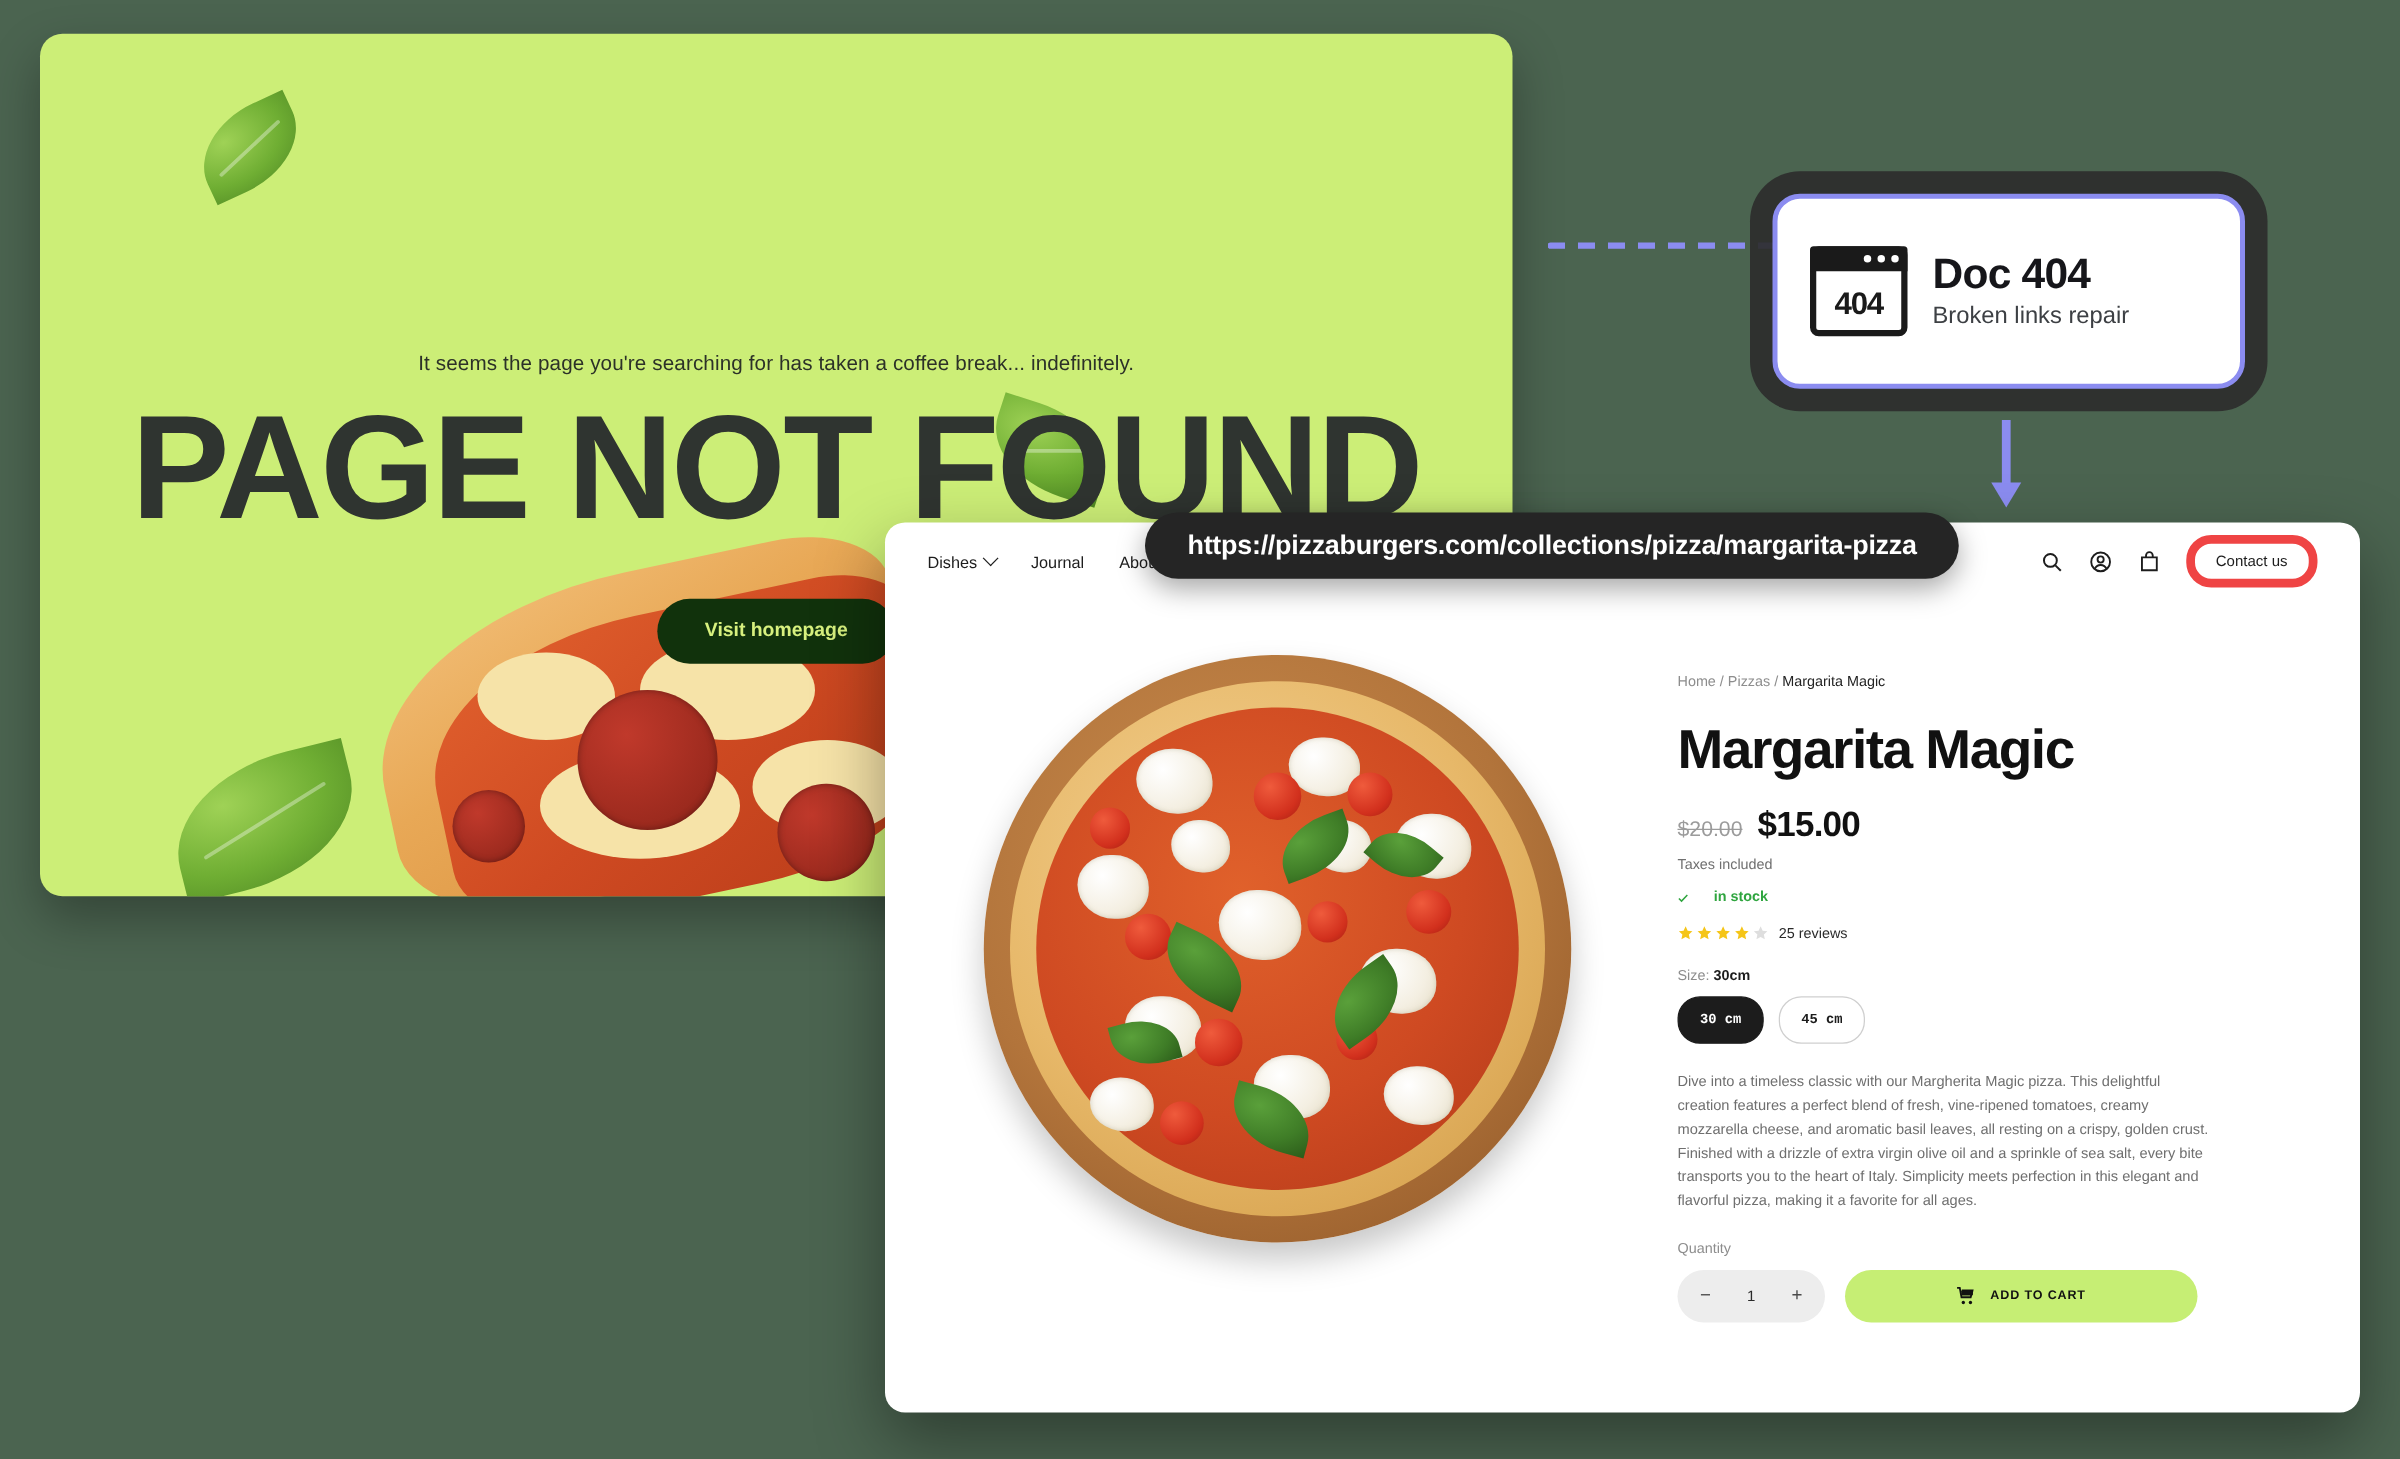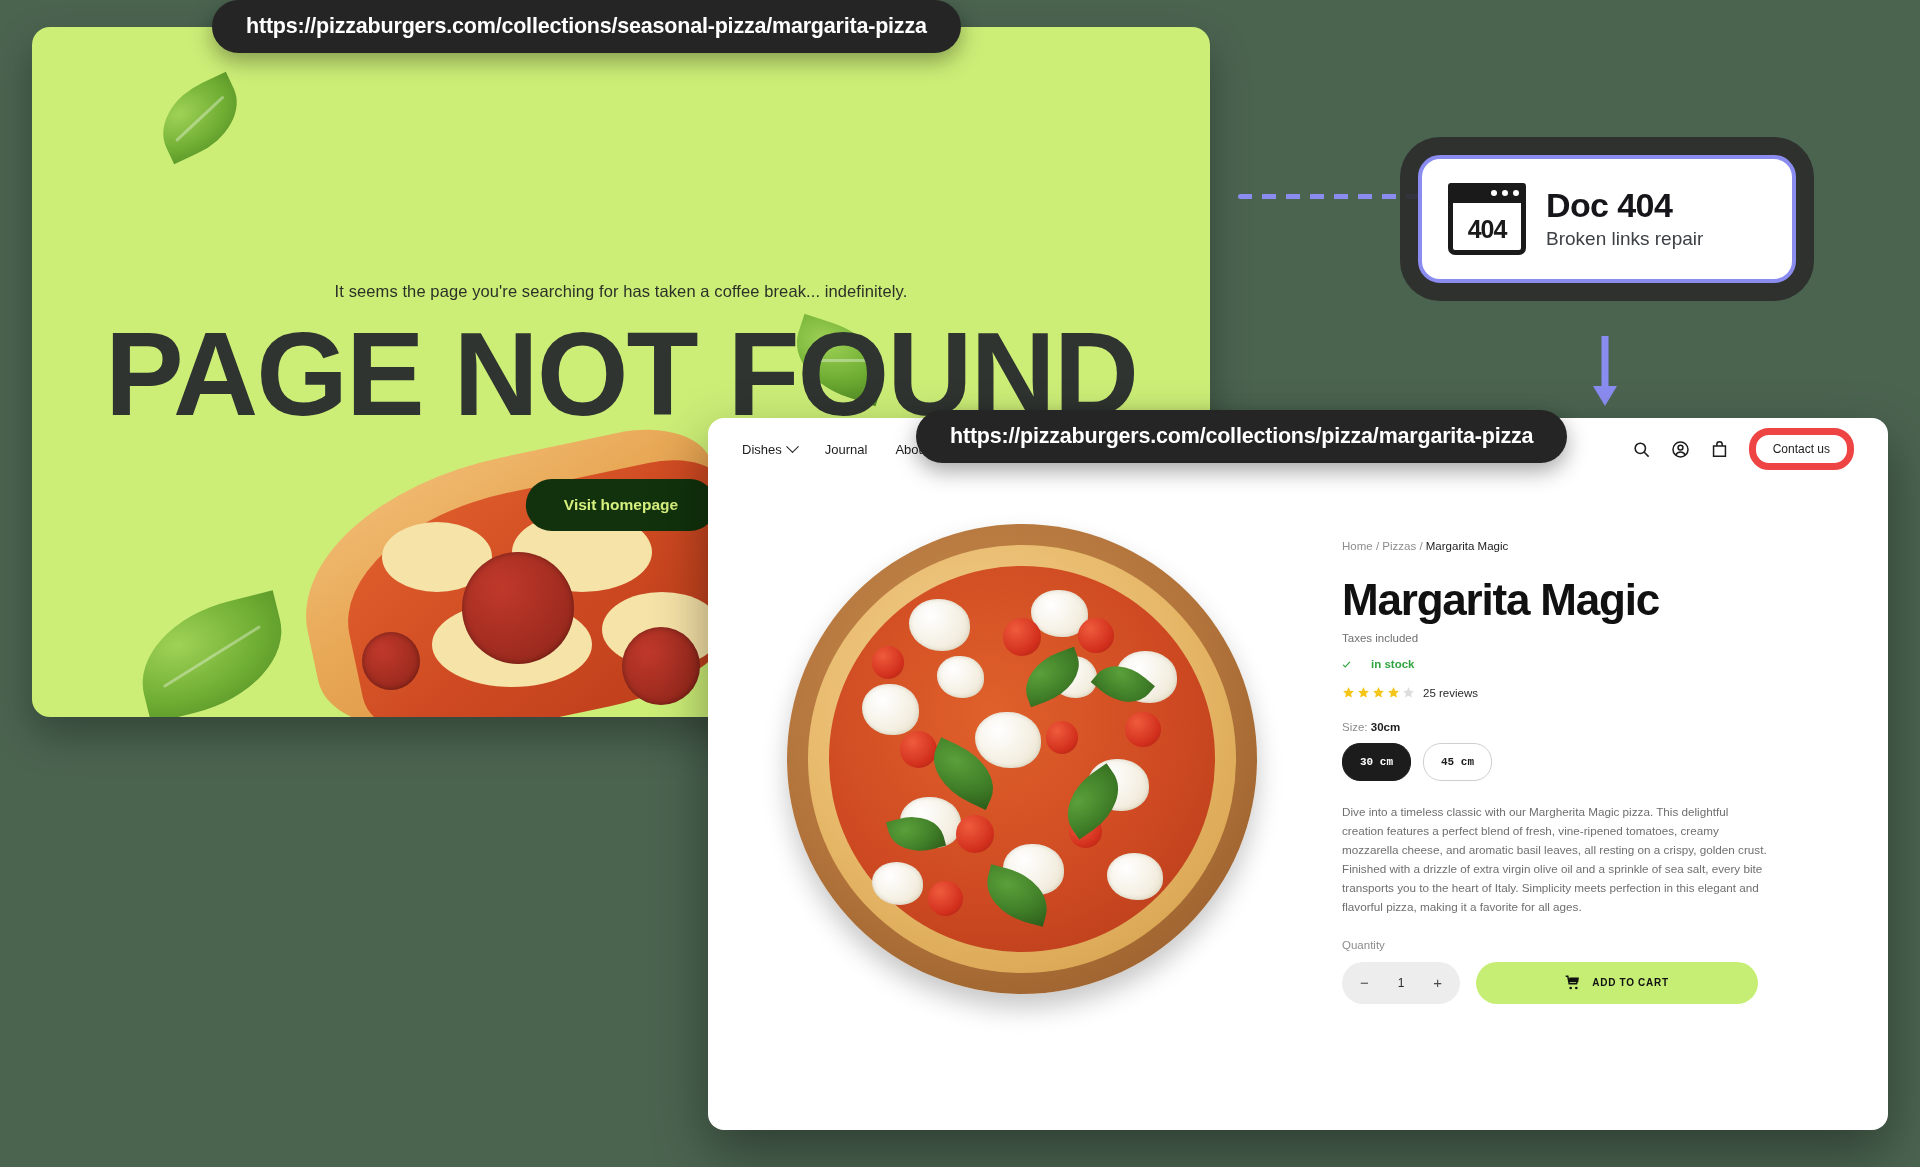--- a/index.html
+++ b/index.html
@@ -70,21 +70,21 @@
   .url-chip {
     position:absolute; background:#252525; color:#fff; border-radius:34px;
     padding:14px 34px; font-size:21.5px; font-weight:700; white-space:nowrap;
     box-shadow:0 8px 22px rgba(0,0,0,.35); letter-spacing:-.2px;
   }
   #url-404 { left:212px; top:0px; }
   #url-product { left:916px; top:410px; }
 
   
   .doc-wrap {
-    position:absolute; left:1418px; top:155px; width:378px; height:128px;
+    position:absolute; left:1418px; top:155px; width:378px; height:156px;
     background:#fff; border:4px solid #8b8cf0; border-radius:22px;
     box-shadow:0 0 0 18px rgba(45,45,45,.92); display:flex; align-items:center; gap:20px;
     padding:0 26px;
   }
   .doc-icon { width:78px; height:72px; flex:none; position:relative; }
   .doc-icon .frame {
     position:absolute; inset:0; border:5px solid #1a1a1a; border-radius:7px; background:#fff;
   }
   .doc-icon .bar {
     position:absolute; left:0; right:0; top:0; height:20px; background:#1a1a1a;
@@ -223,21 +223,20 @@
       <div class="pep" style="left:160px;top:135px;width:112px;height:112px;"></div>
       <div class="pep" style="left:320px;top:210px;width:78px;height:78px;"></div>
       <div class="pep" style="left:60px;top:215px;width:58px;height:58px;"></div>
     </div>
 
     <div class="w404-sub">It seems the page you're searching for has taken a coffee break... indefinitely.</div>
     <div class="w404-title">PAGE NOT FOUND</div>
     <button class="w404-btn">Visit homepage</button>
   </div>
 
-  <div class="url-chip" id="url-404">https://pizzaburgers.com/collections/seasonal-pizza/margarita-pizza</div>
 
   <div class="dashed"></div>
 
   <div class="doc-wrap">
     <div class="doc-icon">
       <div class="frame"></div>
       <div class="bar">
         <div class="dot"></div>
           <div class="dot"></div>
           <div class="dot"></div>
@@ -331,20 +330,24 @@
         <div class="crumbs">
           <a href="#">Home</a>
           <span>/</span>
           <a href="#">Pizzas</a>
           <span>/</span>
           <span class="cur">Margarita Magic</span>
         </div>
 
         <h1 class="ptitle">Margarita Magic</h1>
 
+        <div class="prices">
+          <span class="old">$20.00</span>
+          <span class="new">$15.00</span>
+        </div>
 
         <div class="taxes">Taxes included</div>
 
         <div class="stock">
           <svg class="tick" viewBox="0 0 12 12" fill="none" stroke="#2fa53f" stroke-width="1.6">
             <path d="M1.5 6.4 L4.3 9.2 L10.5 2.6"></path>
           </svg>
           <span>in stock</span>
         </div>
 

